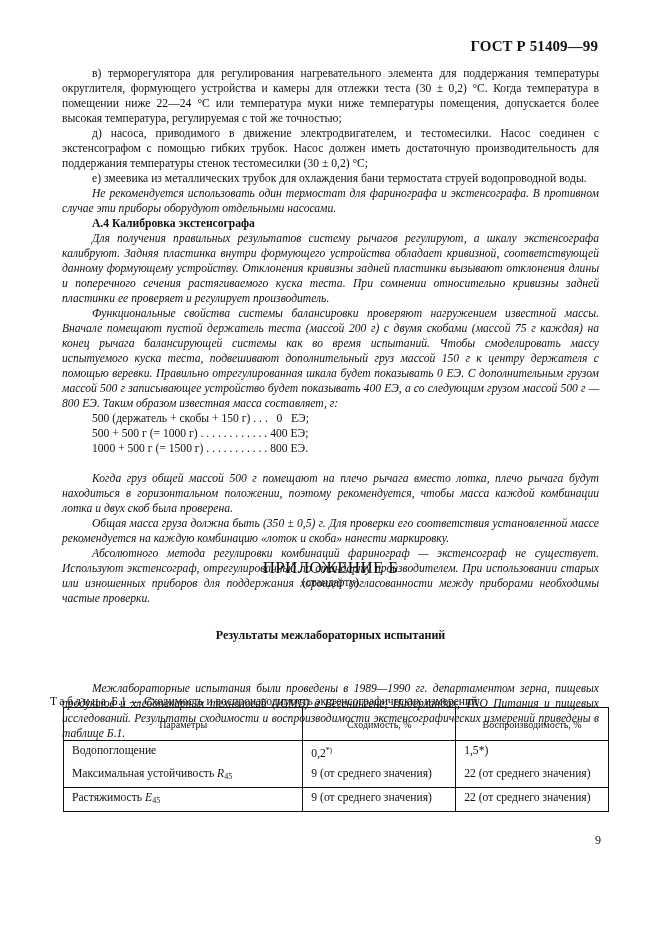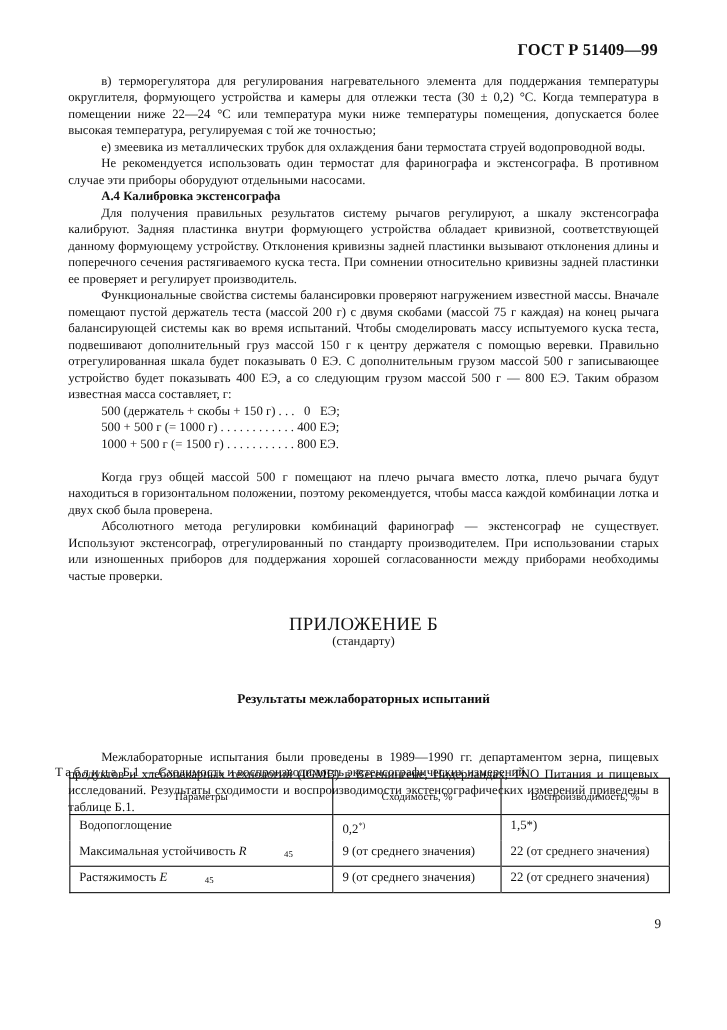--- a/index.html
+++ b/index.html
@@ -10,21 +10,21 @@
   }
   .page-header {
     position: absolute; right: 63px; top: 38px;
     font-weight: bold; font-size: 15px; letter-spacing: 0.1px;
   }
   .body-text {
     position: absolute; left: 62px; top: 66px; width: 537px;
     line-height: 15px;
   }
   .p { text-align: justify; margin: 0; }
-  .ind { text-indent: 30px; }
+  .ind { text-indent: 30px; font-style: italic; }
   .item { margin: 0; text-indent: 30px; text-align: justify; }
   .sub-head { margin: 0; padding-left: 30px; font-weight: bold; }
   .mass-list { margin: 0; padding-left: 30px; }
   .mass-list div { white-space: pre; }
   .gap { height: 15px; }
   .appendix {
     position: absolute; left: 62px; top: 560px; width: 537px;
     text-align: center; line-height: 15px;
   }
   .app-title { font-size: 17px; letter-spacing: 0.3px; }
@@ -46,43 +46,45 @@
   table.results th {
     font-weight: normal; font-size: 10px; height: 30px; text-align: center;
     border: 1px solid #111; border-bottom: 1px solid #111;
   }
   table.results td { padding: 2px 8px; vertical-align: top; line-height: 16px; }
   .c1 { width: 221px; } .c2 { width: 140px; } .c3 { width: 140px; }
   .vl { border-left: 1px solid #111; }
   .row-sep td { border-top: 1px solid #111; }
   .row-first td { padding-top: 6px; }
   .foot td { border-top: 2px solid #111; padding: 4px 8px; }
-  sub { font-size: 8px; vertical-align: -2px; margin-left: 34px; }
+  sub { font-size: 8px; vertical-align: -2px; }
   sup { font-size: 7.5px; vertical-align: 4px; }
   .page-number { position: absolute; left: 595px; top: 833px; font-size: 12px; }
 </style>
 </head>
 <body>
 
 <div class="page-header">ГОСТ Р 51409—99</div>
 
 <div class="body-text">
   <p class="item">в) терморегулятора для регулирования нагревательного элемента для поддержания температуры округлителя, формующего устройства и камеры для отлежки теста (30 ± 0,2) °С. Когда температура в помещении ниже 22—24 °С или температура муки ниже температуры помещения, допускается более высокая температура, регулируемая с той же точностью;</p>
+  <p class="item">д) насоса, приводимого в движение электродвигателем, и тестомесилки. Насос соединен с экстенсографом с помощью гибких трубок. Насос должен иметь достаточную производительность для поддержания температуры стенок тестомесилки (30 ± 0,2) °С;</p>
   <p class="item">е) змеевика из металлических трубок для охлаждения бани термостата струей водопроводной воды.</p>
   <p class="p ind">Не рекомендуется использовать один термостат для фаринографа и экстенсографа. В противном случае эти приборы оборудуют отдельными насосами.</p>
   <p class="sub-head">А.4 Калибровка экстенсографа</p>
   <p class="p ind">Для получения правильных результатов систему рычагов регулируют, а шкалу экстенсографа калибруют. Задняя пластинка внутри формующего устройства обладает кривизной, соответствующей данному формующему устройству. Отклонения кривизны задней пластинки вызывают отклонения длины и поперечного сечения растягиваемого куска теста. При сомнении относительно кривизны задней пластинки ее проверяет и регулирует производитель.</p>
   <p class="p ind">Функциональные свойства системы балансировки проверяют нагружением известной массы. Вначале помещают пустой держатель теста (массой 200 г) с двумя скобами (массой 75 г каждая) на конец рычага балансирующей системы как во время испытаний. Чтобы смоделировать массу испытуемого куска теста, подвешивают дополнительный груз массой 150 г к центру держателя с помощью веревки. Правильно отрегулированная шкала будет показывать 0 ЕЭ. С дополнительным грузом массой 500 г записывающее устройство будет показывать 400 ЕЭ, а со следующим грузом массой 500 г — 800 ЕЭ. Таким образом известная масса составляет, г:</p>
   <div class="mass-list">
     <div>500 (держатель + скобы + 150 г) . . .   0   ЕЭ;</div>
     <div>500 + 500 г (= 1000 г) . . . . . . . . . . . . 400 ЕЭ;</div>
     <div>1000 + 500 г (= 1500 г) . . . . . . . . . . . 800 ЕЭ.</div>
   </div>
   <div class="gap"></div>
   <p class="p ind">Когда груз общей массой 500 г помещают на плечо рычага вместо лотка, плечо рычага будут находиться в горизонтальном положении, поэтому рекомендуется, чтобы масса каждой комбинации лотка и двух скоб была проверена.</p>
+  <p class="p ind">Общая масса груза должна быть (350 ± 0,5) г. Для проверки его соответствия установленной массе рекомендуется на каждую комбинацию «лоток и скоба» нанести маркировку.</p>
   <p class="p ind">Абсолютного метода регулировки комбинаций фаринограф — экстенсограф не существует. Используют экстенсограф, отрегулированный по стандарту производителем. При использовании старых или изношенных приборов для поддержания хорошей согласованности между приборами необходимы частые проверки.</p>
 </div>
 
 <div class="appendix">
   <div class="app-title">ПРИЛОЖЕНИЕ Б</div>
   <div>(стандарту)</div>
 </div>
 
 <div class="section-title">Результаты межлабораторных испытаний</div>
 

